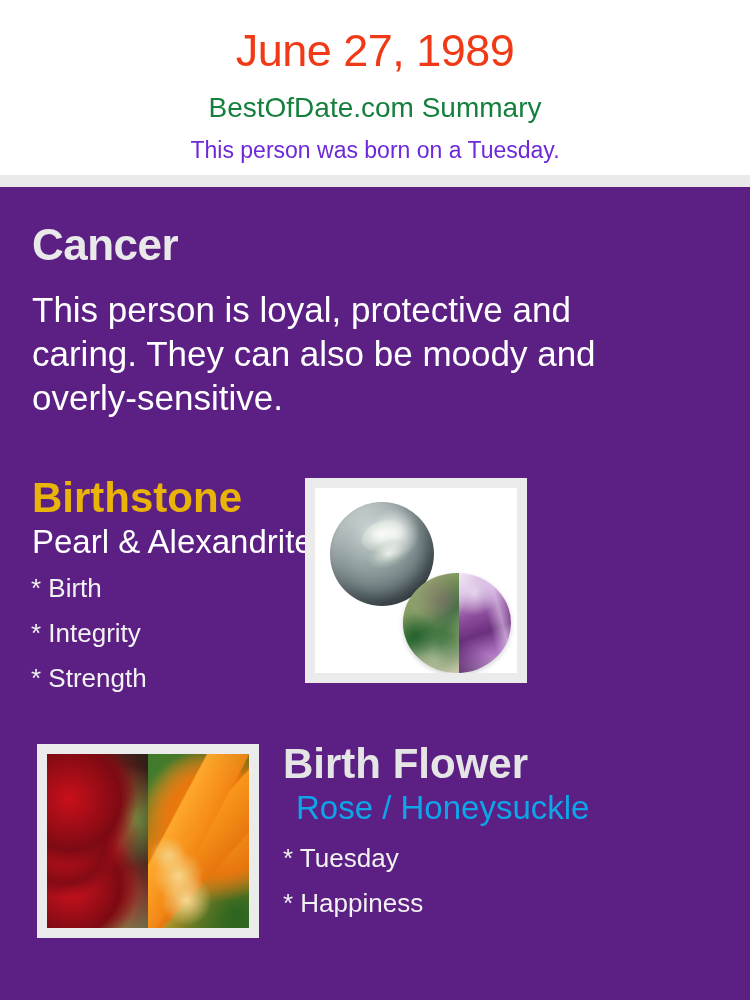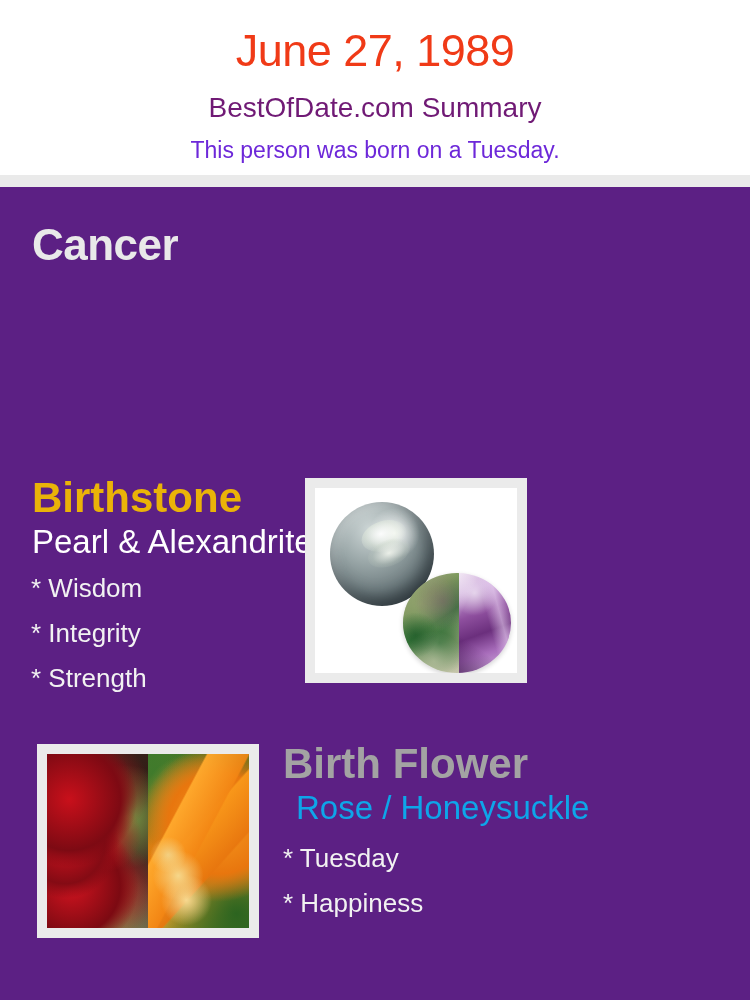--- a/index.html
+++ b/index.html
@@ -14,21 +14,21 @@
   
   .header {
     position:absolute; left:0; top:0; width:750px; height:223px;
     background:#ffffff; text-align:center;
   }
   .header-date {
     font-size:45px; font-weight:400; color:#f03a17;
     letter-spacing:-0.5px; line-height:1; padding-top:28px;
   }
   .header-sub {
-    font-size:28px; font-weight:400; color:#701a75;
+    font-size:28px; font-weight:400; color:#15803d;
     line-height:1; padding-top:21px;
   }
   .header-day {
     font-size:23px; font-weight:400; color:#6d28d9;
     line-height:1; padding-top:17px;
   }
   .divider {
     position:absolute; left:0; top:175px; width:750px; height:12px;
     background:#eaeaea;
   }
@@ -64,21 +64,21 @@
   }
   .bs-traits { position:absolute; left:31px; top:388px; }
   .trait {
     font-size:26px; font-weight:400; color:#f2f2f2;
     line-height:1; margin-bottom:19px;
   }
 
   
   .bf-title {
     position:absolute; left:283px; top:556px;
-    font-size:42px; font-weight:bold; color:#a3a3a3;
+    font-size:42px; font-weight:bold; color:#e5e5e5;
     line-height:1;
   }
   .bf-name {
     position:absolute; left:296px; top:604px;
     font-size:33px; font-weight:400; color:#0ea5e9;
     line-height:1;
   }
   .bf-traits { position:absolute; left:283px; top:658px; }
 
   
@@ -189,25 +189,26 @@
   <div class="header">
     <div class="header-date">June 27, 1989</div>
     <div class="header-sub">BestOfDate.com Summary</div>
     <div class="header-day">This person was born on a Tuesday.</div>
   </div>
   <div class="divider"></div>
 
   <div class="body-purple">
 
     <div class="zodiac-name">Cancer</div>
+    <div class="zodiac-desc">This person is loyal, protective and caring. They can also be moody and overly-sensitive.</div>
 
     <div class="bs-title">Birthstone</div>
     <div class="bs-name">Pearl &amp; Alexandrite</div>
     <div class="bs-traits">
-      <div class="trait">* Wisdom</div>
+      <div class="trait">* Birth</div>
       <div class="trait">* Integrity</div>
       <div class="trait">* Strength</div>
     </div>
 
     <div class="frame frame-stone">
       <div class="frame-inner">
         <div class="pearl"></div>
         <div class="pearl-glow"></div>
         <div class="gem">
           <div class="gem-left"></div>

